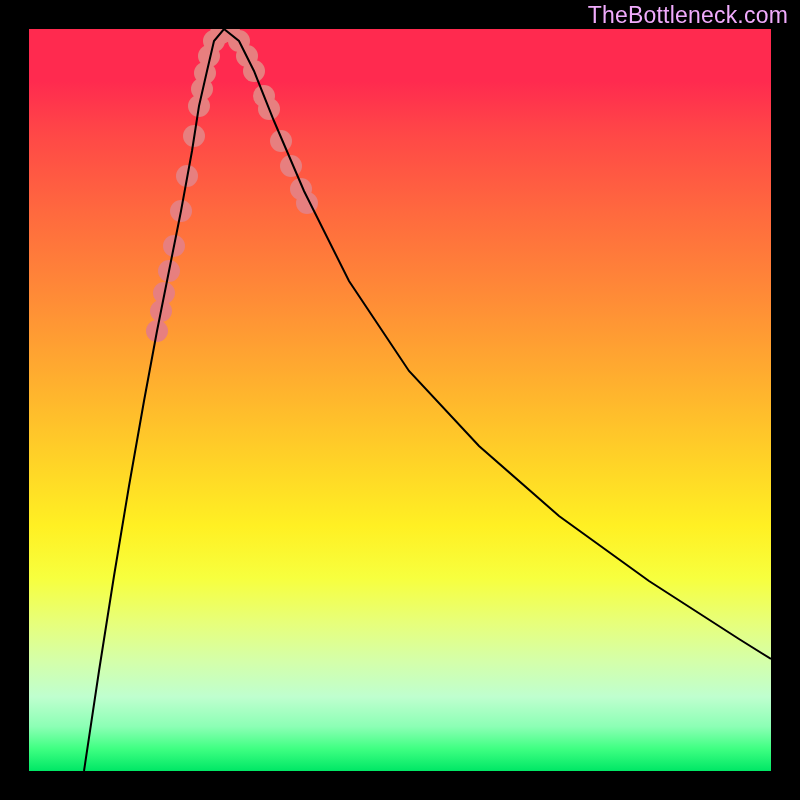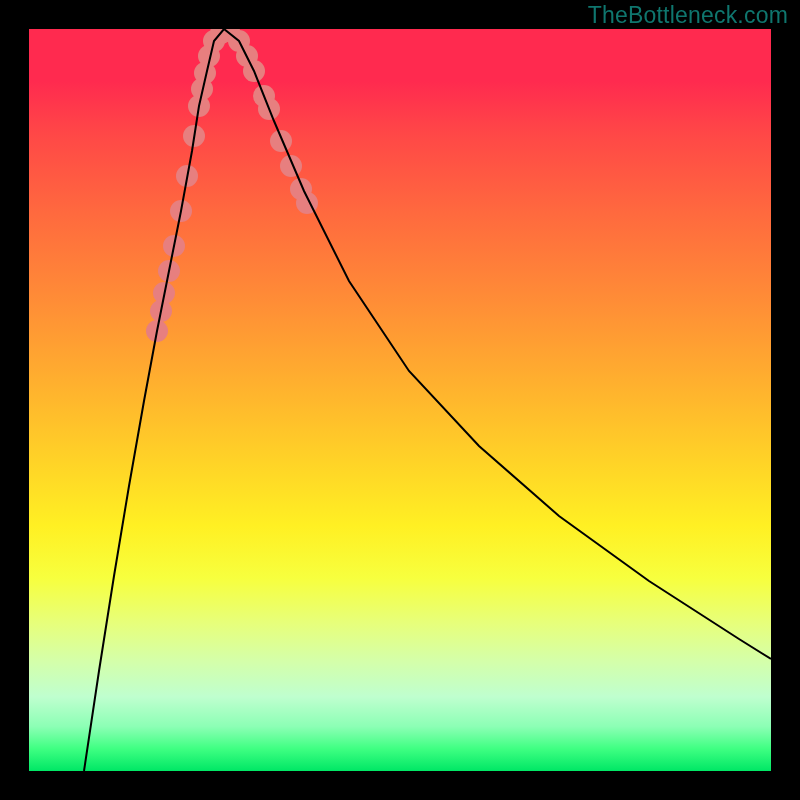--- a/index.html
+++ b/index.html
@@ -38,21 +38,21 @@
       #bfffcf 90%,
       #8cffb5 94%,
       #3fff82 97%,
       #00e765 100%
     );
   }
   .watermark {
     position: absolute;
     top: 2px;
     right: 12px;
-    color: #0f766e;
+    color: #f0abfc;
     font-size: 23px;
     letter-spacing: 0.2px;
     font-weight: 500;
     user-select: none;
   }
   svg.curve {
     position: absolute;
     inset: 0;
   }
 </style>

